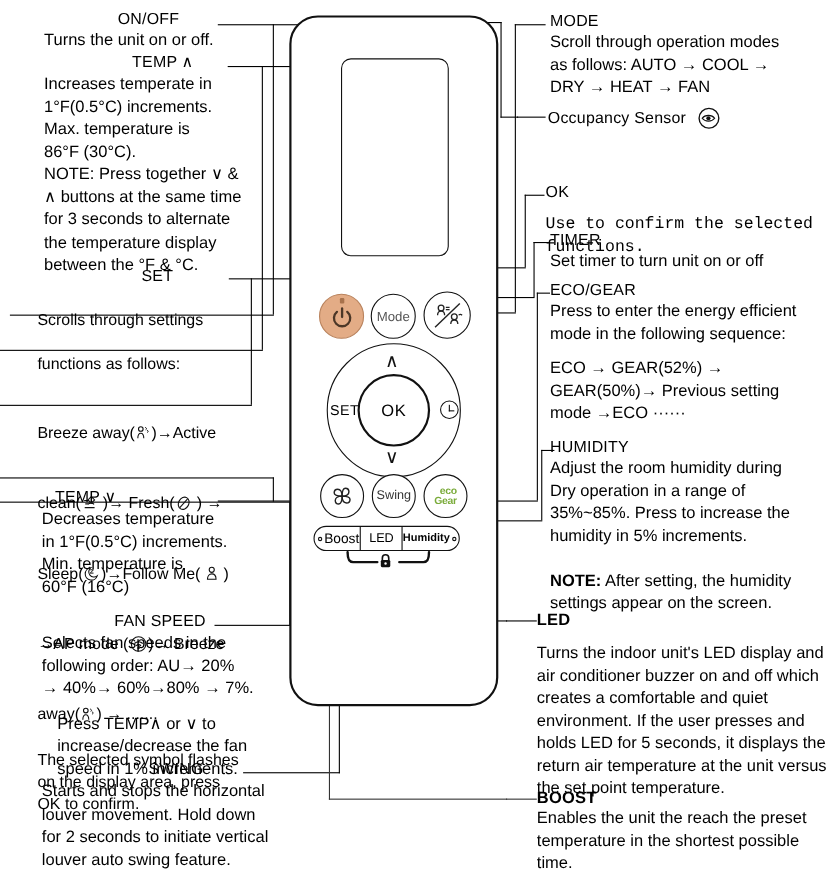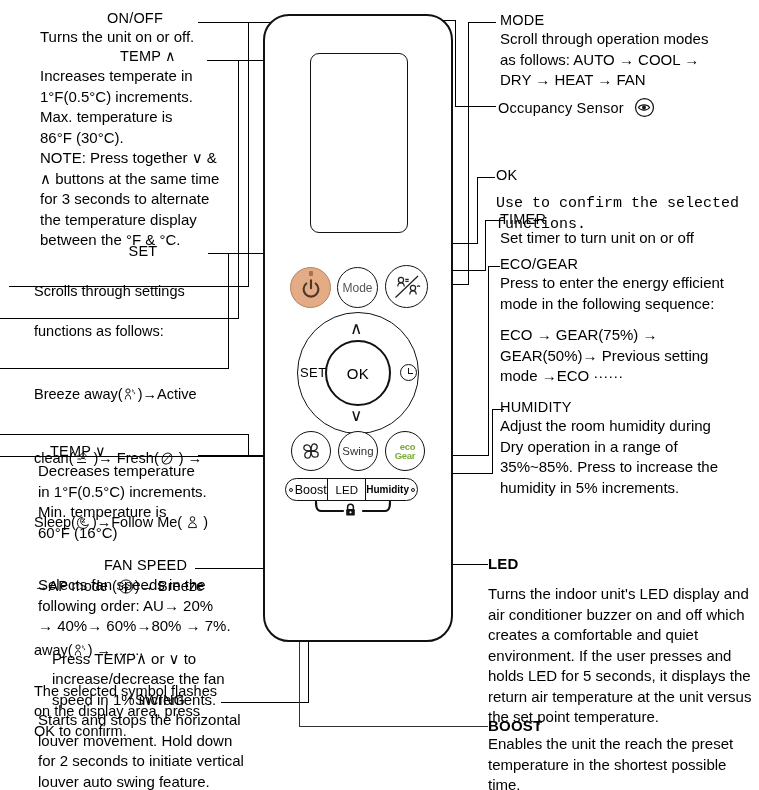--- a/index.html
+++ b/index.html
@@ -441,31 +441,35 @@
 
   <div class="blk" style="left:500px; top:211px; width:258px;">
     <div class="hd">TIMER</div>
     <div class="bd" style="margin-top:1px;">Set timer to turn unit on or off</div>
   </div>
 
   <div class="blk" style="left:500px; top:256px; width:258px;">
     <div class="hd">ECO/GEAR</div>
     <div class="bd" style="margin-top:1px;">Press to enter the energy efficient
 mode in the following sequence:</div>
-    <div class="bd" style="margin-top:11px;">ECO → GEAR(75%) →
+    <div class="bd" style="margin-top:11px;">ECO → GEAR(52%) →
 GEAR(50%)→ Previous setting
 mode →ECO ······</div>
   </div>
 
   <div class="blk" style="left:500px; top:399px; width:260px;">
     <div class="hd">HUMIDITY</div>
     <div class="bd" style="margin-top:1px;">Adjust the room humidity during
 Dry operation in a range of
 35%~85%. Press to increase the
 humidity in 5% increments.</div>
+    <div class="bd">
+      <span class="nb">NOTE:</span><span style="white-space:pre-line;"> After setting, the humidity
+settings appear on the screen.</span>
+    </div>
   </div>
 
   <div class="blk" style="left:488px; top:555px; width:270px;">
     <div class="hd bold">LED</div>
     <div class="bd" style="margin-top:12px;">Turns the indoor unit's LED display and
 air conditioner buzzer on and off which
 creates a comfortable and quiet
 environment. If the user presses and
 holds LED for 5 seconds, it displays the
 return air temperature at the unit versus

